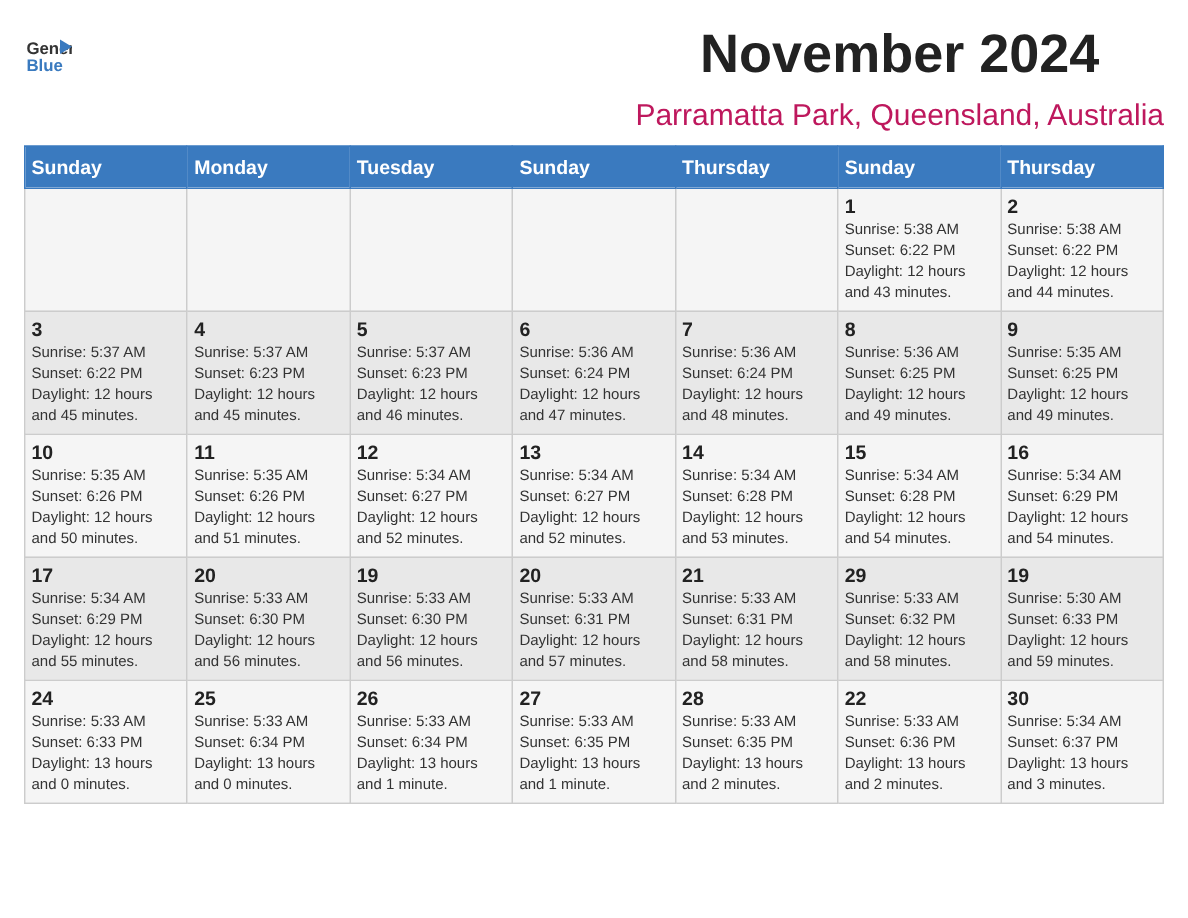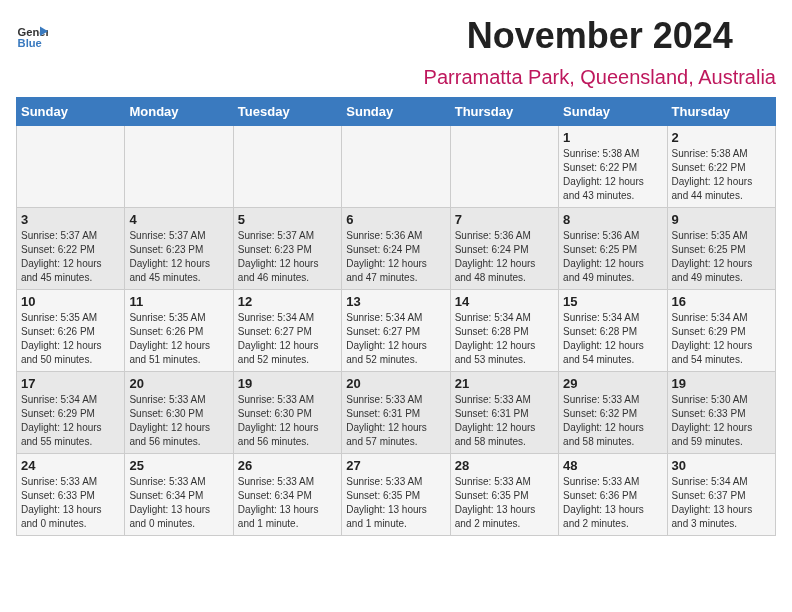--- a/index.html
+++ b/index.html
@@ -314,21 +314,21 @@
 and 1 minute.</div>
         </td>
         <td>
           <span class="day-number">28</span>
           <div class="day-info">Sunrise: 5:33 AM
 Sunset: 6:35 PM
 Daylight: 13 hours
 and 2 minutes.</div>
         </td>
         <td>
-          <span class="day-number">48</span>
+          <span class="day-number">22</span>
           <div class="day-info">Sunrise: 5:33 AM
 Sunset: 6:36 PM
 Daylight: 13 hours
 and 2 minutes.</div>
         </td>
         <td>
           <span class="day-number">30</span>
           <div class="day-info">Sunrise: 5:34 AM
 Sunset: 6:37 PM
 Daylight: 13 hours

